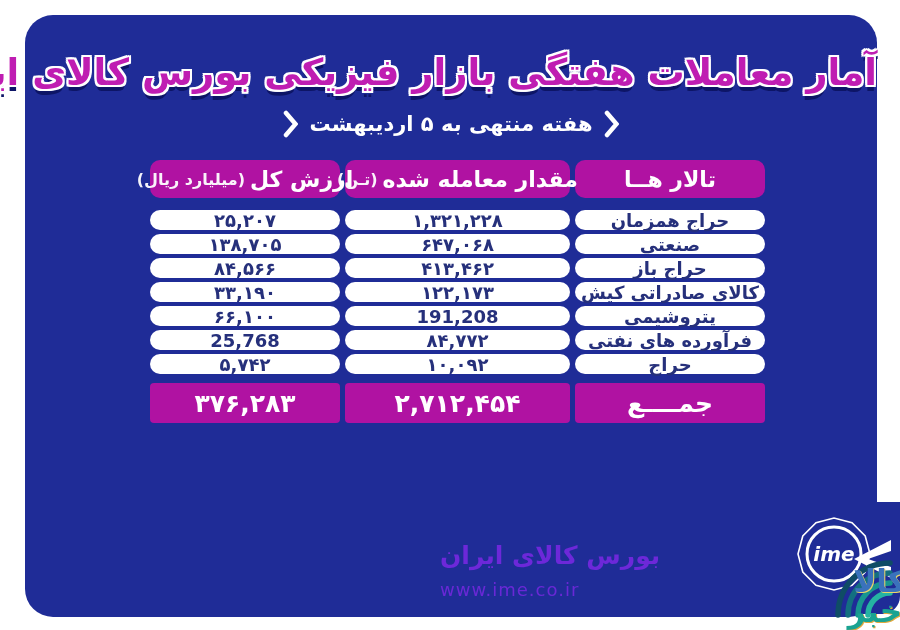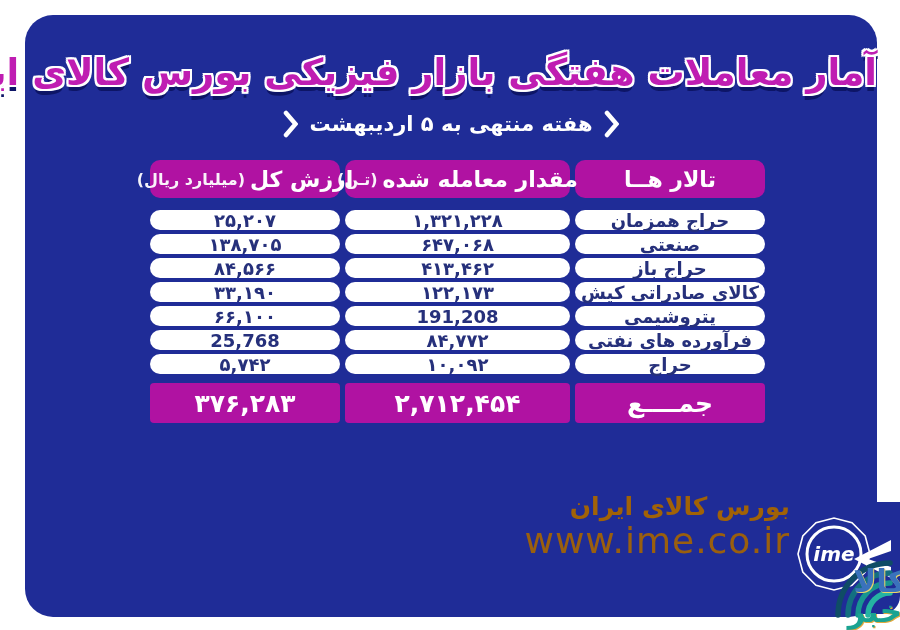--- a/index.html
+++ b/index.html
@@ -50,25 +50,25 @@
   .rows .pill{
     height:20px;background:#ffffff;border-radius:14px;
     color:#26307b;font-size:18px;font-weight:700;
   }
   .total{margin-top:9px;}
   .total .pill{
     height:40px;background:#b012a2;border-radius:4px;color:#fff;
     font-weight:800;font-size:25px;
   }
   .footer-text{
-    position:absolute;left:440px;top:490px;width:350px;text-align:right;
-    direction:rtl;color:#a16207;
+    position:absolute;left:440px;top:539px;width:350px;text-align:left;
+    direction:rtl;color:#6d28d9;
   }
   .footer-org{font-size:25px;font-weight:800;line-height:33px;}
-  .footer-url{font-size:36px;font-weight:400;line-height:36px;direction:ltr;
+  .footer-url{font-size:18px;font-weight:400;line-height:36px;direction:ltr;
     letter-spacing:1px;opacity:.95;}
   .logo{position:absolute;left:796px;top:516px;width:76px;height:76px;}
   .notch{position:absolute;left:851px;top:538px;}
   .watermark{position:absolute;right:0;bottom:7px;width:120px;height:118px;}
   .wm-arcs{position:absolute;right:-8px;bottom:-6px;}
   .wm-kala{
     position:absolute;right:-6px;bottom:24px;direction:rtl;
     font-size:31px;font-weight:800;color:#3a72bc;
     text-shadow:1px 1px 0 #ead468;
   }

